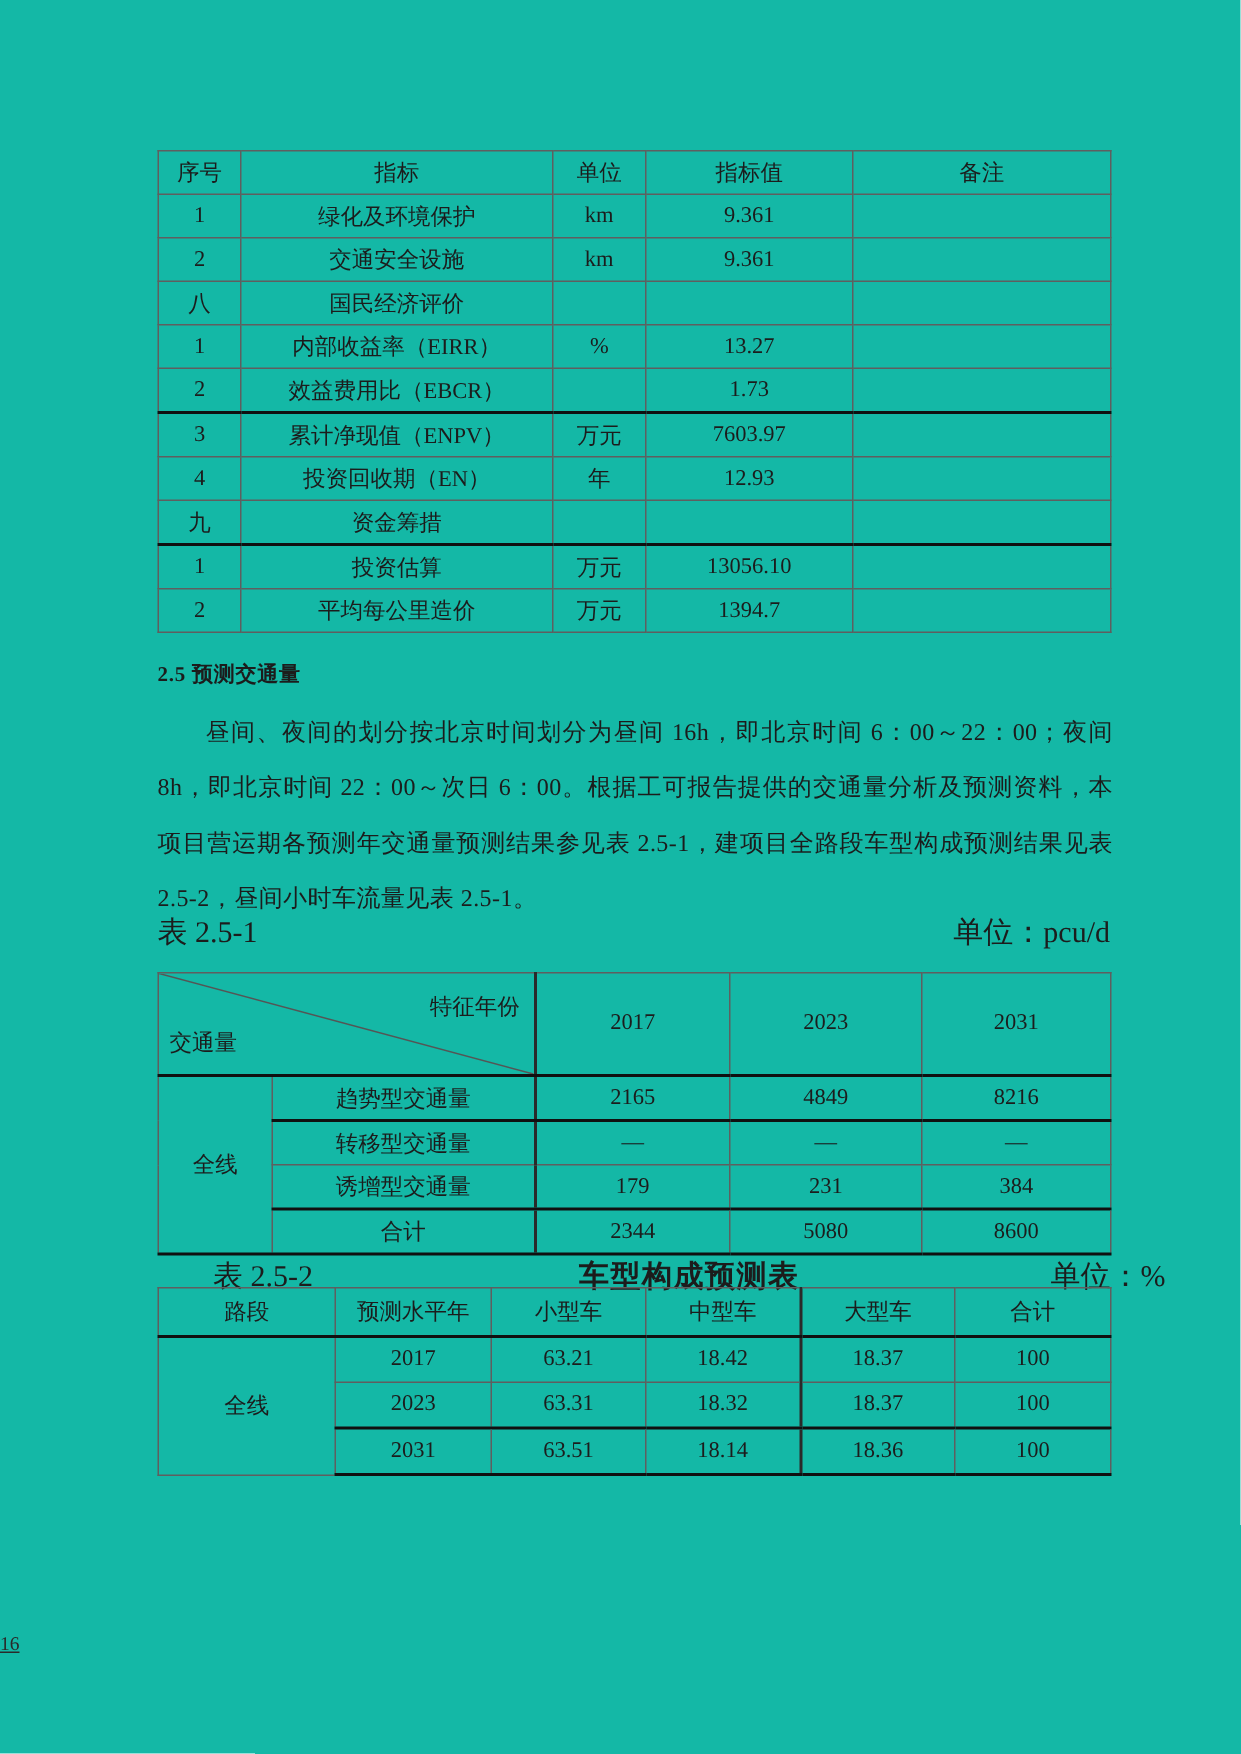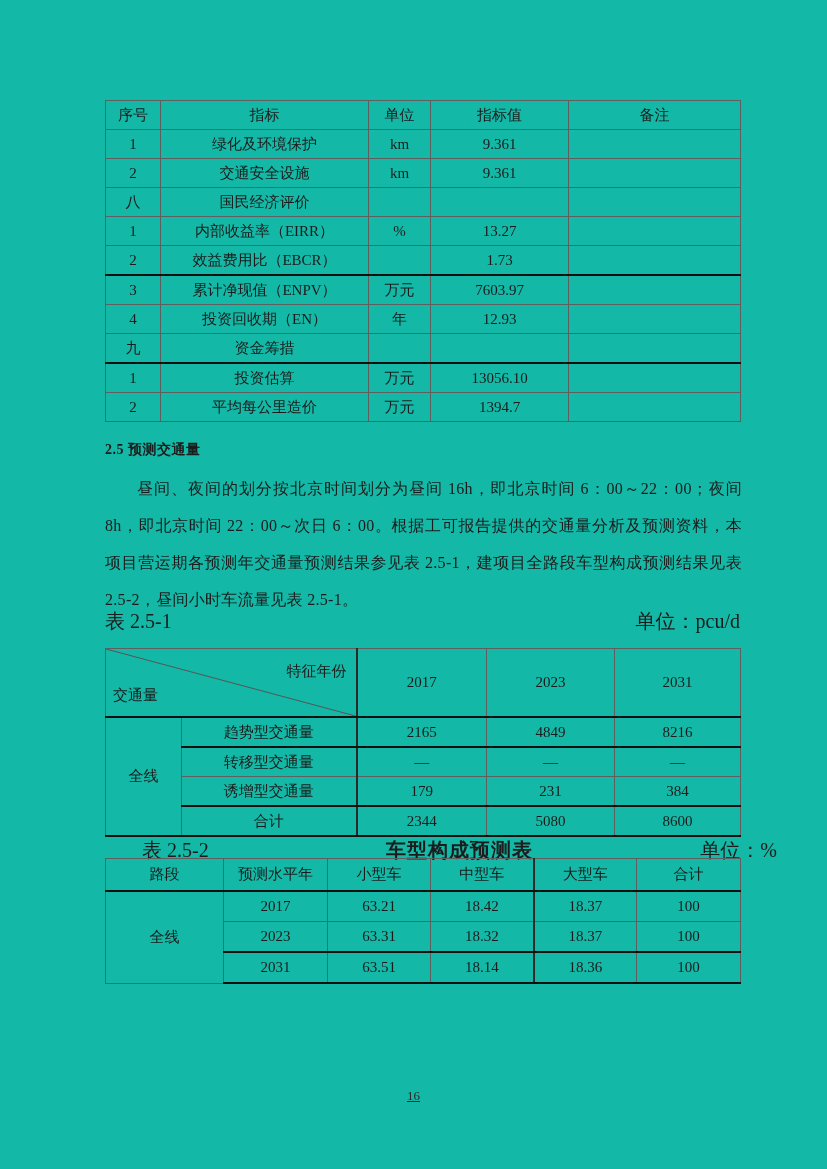--- a/index.html
+++ b/index.html
@@ -49,21 +49,21 @@
   #table-252 td.bd2 { height:29px; }
 
   
   .diag { position:relative; padding:0; }
   .diag svg { position:absolute; inset:0; width:100%; height:100%; display:block; }
   .diag .d-top { position:absolute; right:9px; top:13px; }
   .diag .d-bot { position:absolute; left:7px; bottom:11px; }
 
   .page-number {
     position:absolute; left:0; top:1088px; width:100%;
-    text-align:center; font-size:13px; color:#2a2a2a;text-decoration:underline;
+    text-align:left; font-size:13px; color:#2a2a2a;text-decoration:underline;
   }
 </style>
 </head>
 <body>
 
 <div class="page">
 
   <table id="summary-table">
     <colgroup>
         <col style="width:55px">

